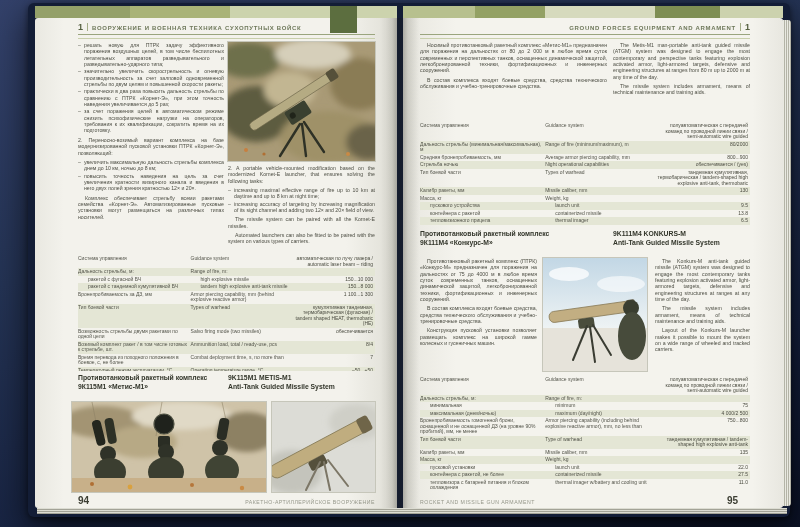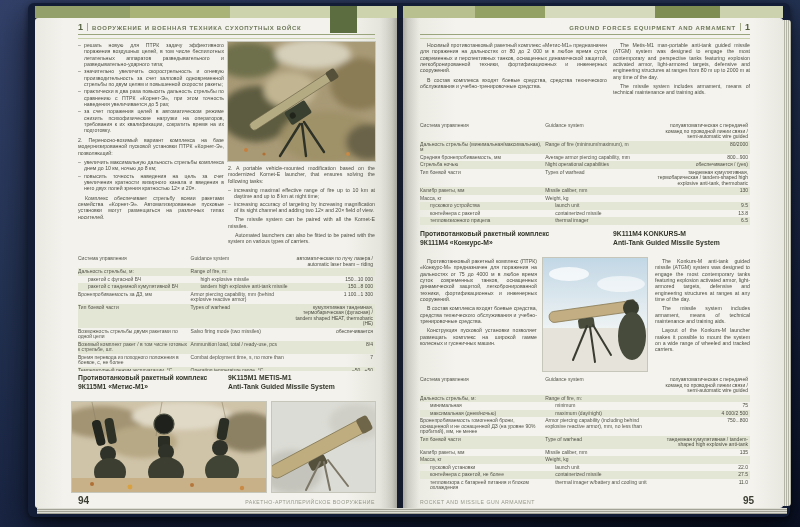--- a/index.html
+++ b/index.html
@@ -468,21 +468,21 @@
   </tr>
             <tr class="indent">
     <td class="c-ru">тепловизора с батареей питания и блоком охлаждения</td>
     <td class="c-en">thermal imager w/battery and cooling unit</td>
     <td class="c-val">11.0</td>
   </tr>
           </tbody>
       </table>
     </div>
 
-    <div class="foot" style="left:17px;right:29px;top:477px;">
+    <div class="foot" style="left:17px;right:45px;top:477px;">
       <span class="flabel">ROCKET AND MISSILE GUN ARMAMENT</span>
       <span class="pnum">95</span>
     </div>
   </div>
 
   <div class="gutter"></div>
   <div class="edge-right"></div>
   <div class="edge-bottom"></div>
 </div>
 

